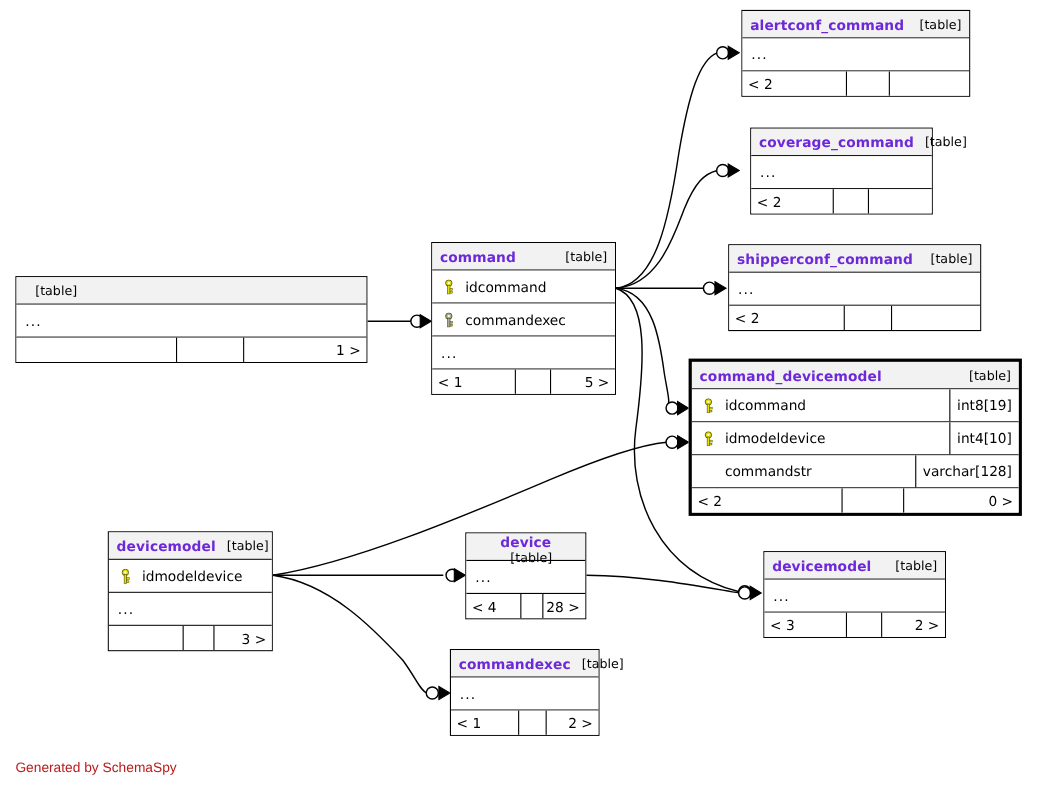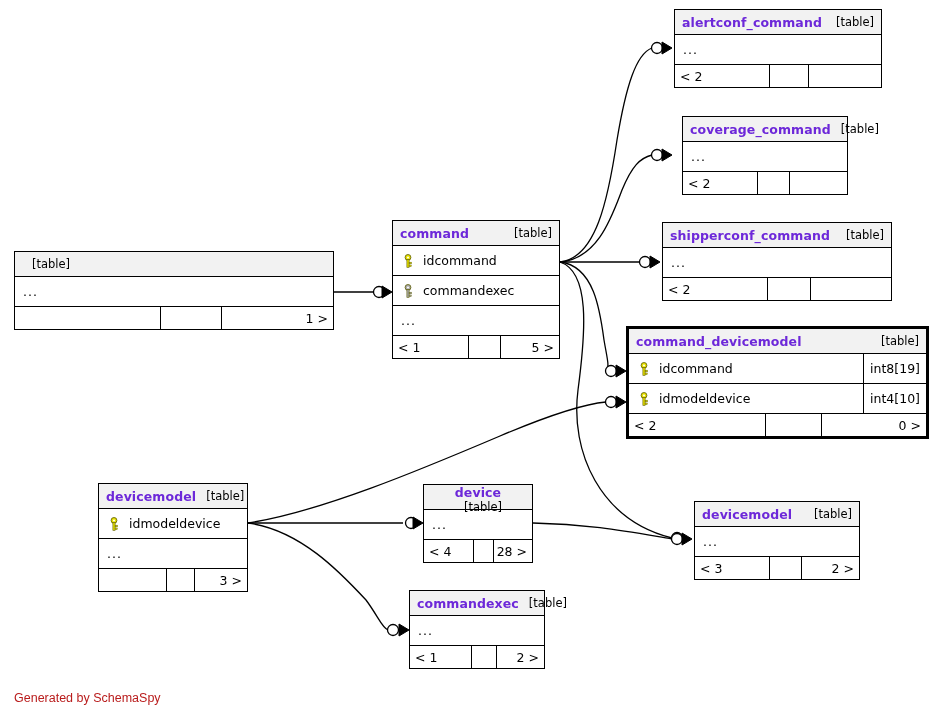--- a/index.html
+++ b/index.html
@@ -324,20 +324,27 @@
               <circle cx="7" cy="3.4" r="1" fill="#ffffff"></circle>
               <rect x="5.9" y="5.3" width="2.2" height="8" fill="#e8e100" stroke="#5a5a00" stroke-width="0.6"></rect>
               <rect x="8.1" y="8.2" width="2.4" height="1.6" fill="#e8e100" stroke="#5a5a00" stroke-width="0.5"></rect>
               <rect x="8.1" y="11" width="2.1" height="1.5" fill="#e8e100" stroke="#5a5a00" stroke-width="0.5"></rect>
             </svg>
           </span>
           <span>idmodeldevice</span>
         </div>
         <div class="t-col-type">int4[10]</div>
       </div>
+      <div class="t-row">
+        <div class="t-col-name">
+          <span class="nokey"></span>
+          <span>commandstr</span>
+        </div>
+        <div class="t-col-type">varchar[128]</div>
+      </div>
       <div class="t-footer">
         <div class="f-cell f-left" style="flex: 0 0 46%;">&lt; 2</div>
         <div class="f-cell f-mid" style="flex: 0 0 19%;"></div>
         <div class="f-cell f-right" style="flex: 0 0 35%; border-right: none;">0 &gt;</div>
       </div>
     </div>
     <div class="table-node" style="left: 98px; top: 483px; width: 150px;">
       <div class="t-header" style="background: rgb(242, 242, 242);">
         <span class="t-name">devicemodel</span>
         <span class="t-tag">[table]</span>

